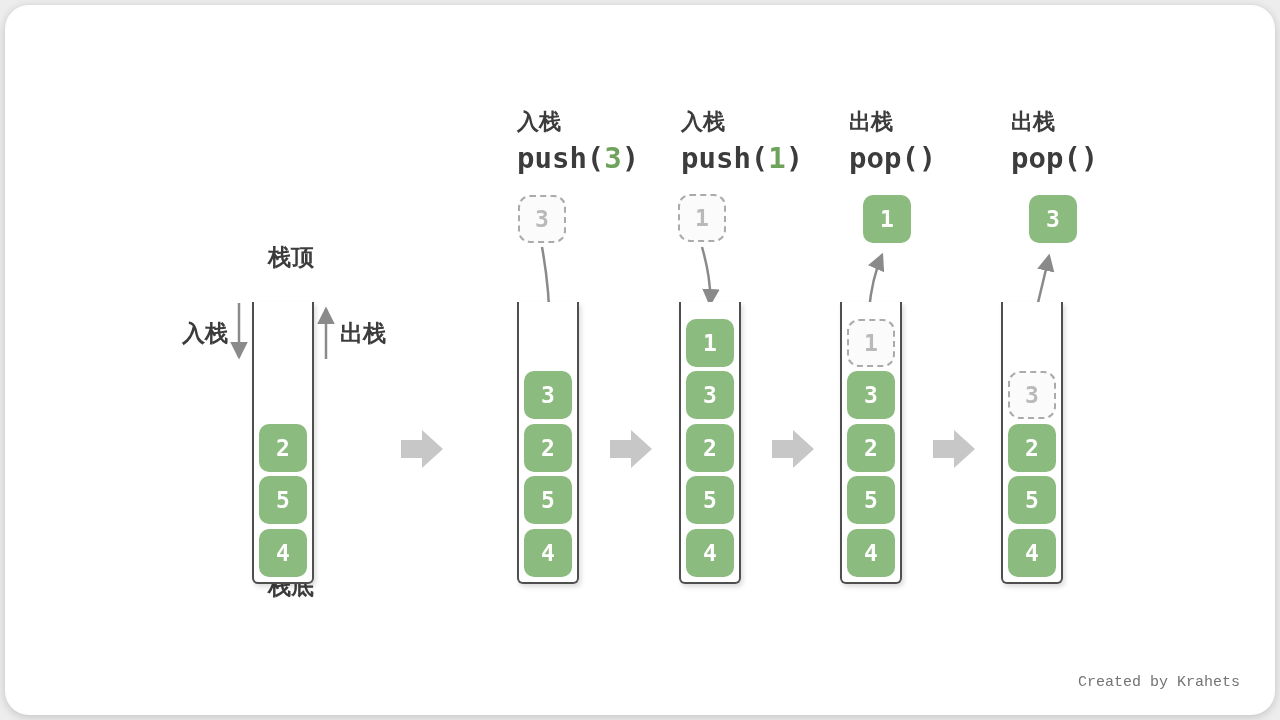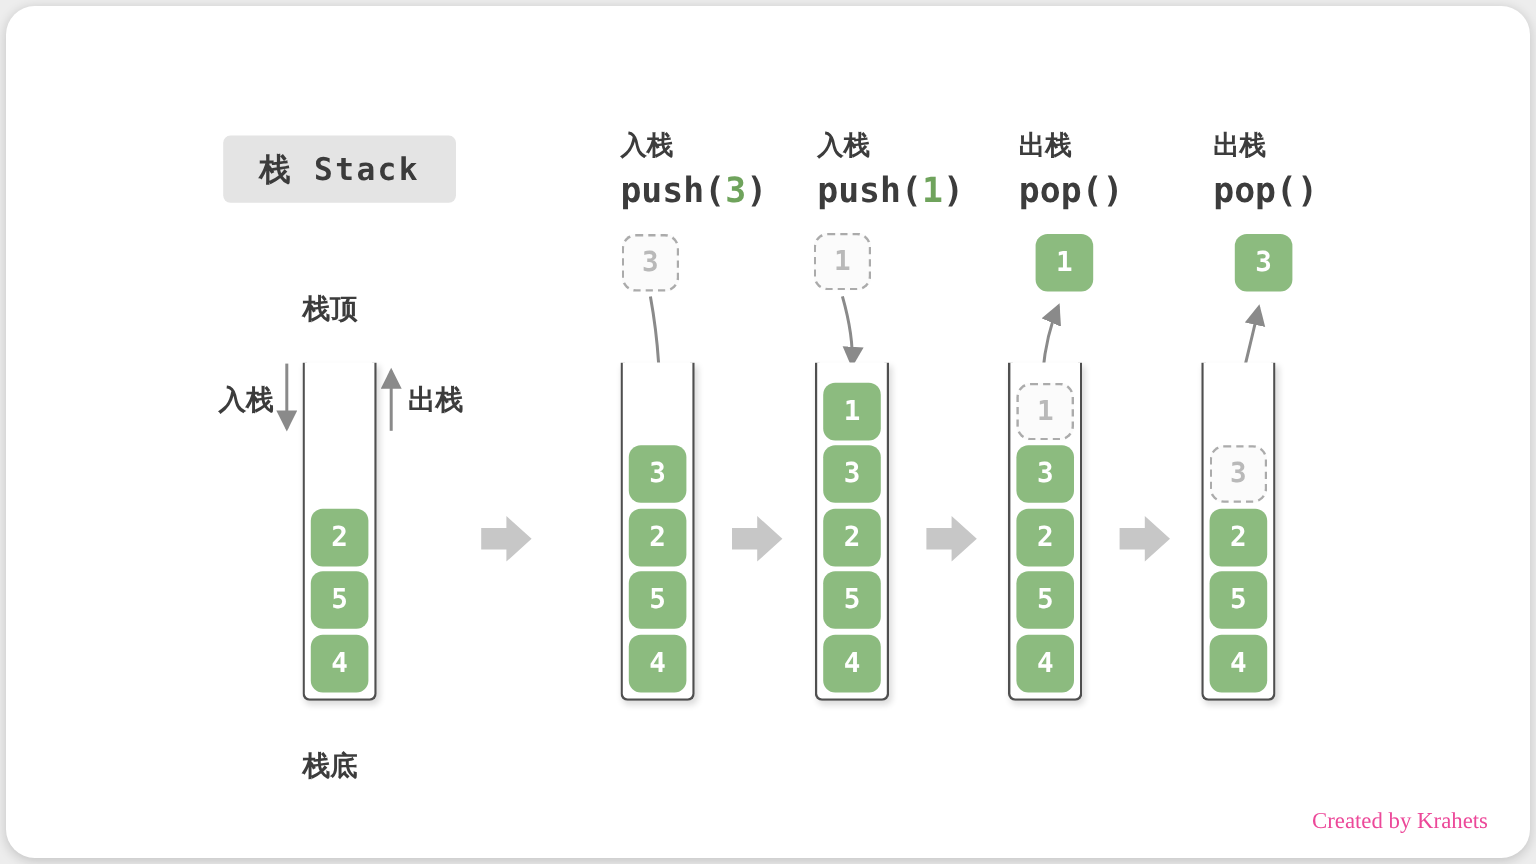--- a/index.html
+++ b/index.html
@@ -39,36 +39,35 @@
   
   .float-box{
     position:absolute;width:48px;height:48px;border-radius:10px;
     font-family:"DejaVu Sans Mono","Liberation Mono",monospace;
     font-size:23px;font-weight:600;display:flex;align-items:center;justify-content:center;
   }
   .float-box.solid{background:#8cbb7f;color:#ffffff;}
   .float-box.dashed{box-sizing:border-box;border:2px dashed #ababab;background:#fbfbfb;color:#b9b9b9;border-radius:12px;}
   
   .side-label{position:absolute;color:#3c3c3c;font-size:23px;font-weight:bold;}
-  .lbl-center{width:62px;text-align:left;}
+  .lbl-center{width:62px;text-align:right;}
   
   .watermark{
-    position:absolute;right:35px;top:669px;color:#ec4899;
-    font-family:Liberation Serif, serif;font-size:19px;
+    position:absolute;right:35px;top:669px;color:#737373;
+    font-family:Liberation Mono, monospace;font-size:15px;
   }
   svg.arrows{position:absolute;left:0;top:0;width:1270px;height:710px;pointer-events:none;}
   .thin-arrow{stroke:#8a8a8a;stroke-width:2.5;fill:none;}
   .block-arrow{fill:#c7c7c7;}
 </style>
 </head>
 <body>
 
 <div class="card">
 
-  <div class="title-badge">栈 Stack</div>
 
   <div class="step-header" style="left:512px">
     <div class="op-cn">入栈</div>
     <div class="op-code"><span>push(</span><span class="arg">3</span><span>)</span></div>
   </div>
   <div class="step-header" style="left:676px">
     <div class="op-cn">入栈</div>
     <div class="op-code"><span>push(</span><span class="arg">1</span><span>)</span></div>
   </div>
   <div class="step-header" style="left:844px">
@@ -100,21 +99,21 @@
     <path class="thin-arrow" d="M864,305 C866,283 871,264 877,250" marker-end="url(#ah)"></path>
     <path class="thin-arrow" d="M1021,353 C1028,315 1037,283 1044,251" marker-end="url(#ah)"></path>
 
     <polygon class="block-arrow" points="396,435 417,435 417,425 438,444 417,463 417,453 396,453"></polygon>
     <polygon class="block-arrow" points="605,435 626,435 626,425 647,444 626,463 626,453 605,453"></polygon>
     <polygon class="block-arrow" points="767,435 788,435 788,425 809,444 788,463 788,453 767,453"></polygon>
     <polygon class="block-arrow" points="928,435 949,435 949,425 970,444 949,463 949,453 928,453"></polygon>
   </svg>
 
   <div class="side-label lbl-center" style="left:247px;top:237px">栈顶</div>
-  <div class="side-label lbl-center" style="left:247px;top:618px">栈底</div>
+  <div class="side-label lbl-center" style="left:247px;top:566px">栈底</div>
   <div class="side-label" style="left:165px;top:313px;width:58px;text-align:right">入栈</div>
   <div class="side-label" style="left:335px;top:313px">出栈</div>
 
   <div class="stack" style="left:247px">
     <div class="cell solid s2">2</div>
     <div class="cell solid s3">5</div>
     <div class="cell solid s4">4</div>
   </div>
 
   <div class="stack" style="left:512px">

